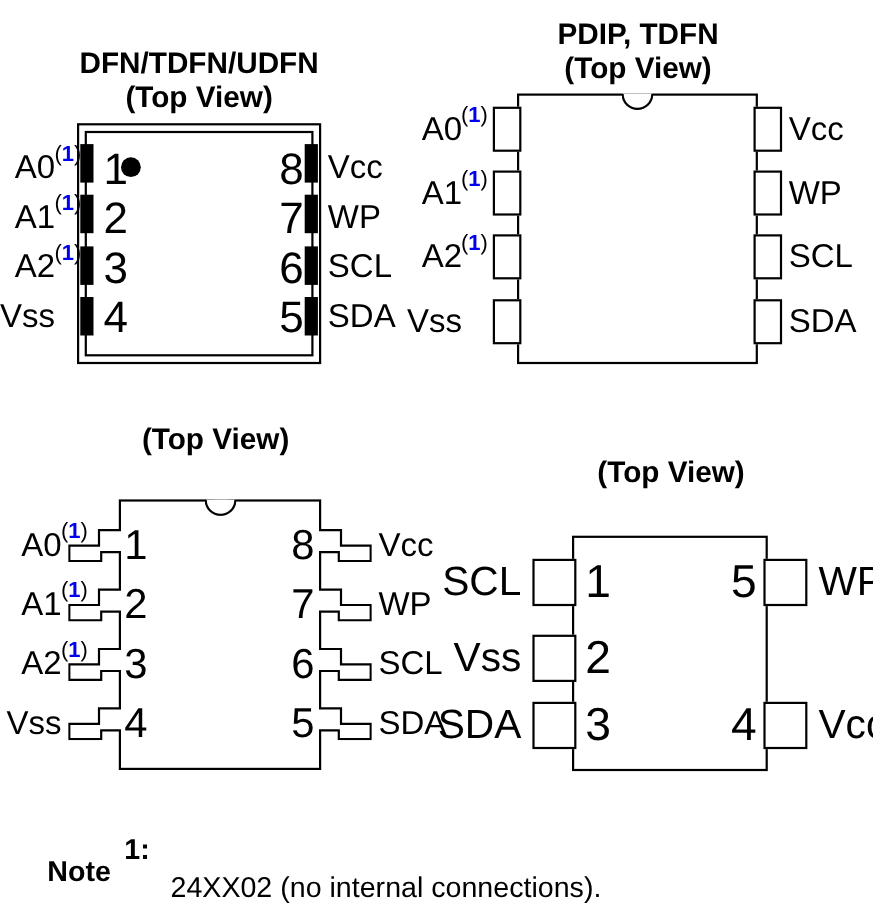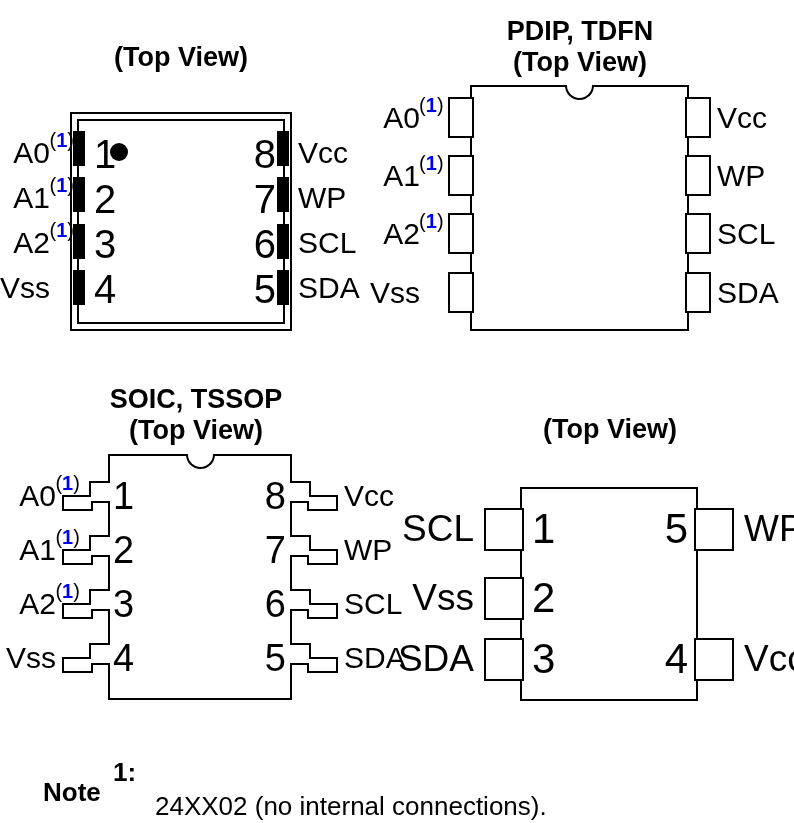--- a/index.html
+++ b/index.html
@@ -28,20 +28,21 @@
   .note-b{font-weight:bold;font-size:26px;line-height:34px;white-space:nowrap;}
   .note-t{font-size:26px;line-height:34px;white-space:nowrap;}
   .ws{word-spacing:15px;}
 </style>
 </head>
 <body>
 
 <div id="canvas">
 
   <div class="abs t" style="left:31px;top:42px;width:300px;">
+    <div>DFN/TDFN/UDFN</div>
     <div>(Top View)</div>
   </div>
 
   <div class="body-box" style="left:70px;top:112px;width:222px;height:219px;">
     <div class="body-box" style="left:5px;top:5px;right:5px;bottom:5px;"></div>
 
     <div class="pad" style="left:1px;top:17px;width:12px;height:35px;"></div>
     <div class="pad" style="left:1px;top:63px;width:12px;height:35px;"></div>
     <div class="pad" style="left:1px;top:110px;width:12px;height:35px;"></div>
     <div class="pad" style="left:1px;top:156px;width:12px;height:35px;"></div>
@@ -93,21 +94,20 @@
   <div class="abs lb r" style="left:330px;top:160px;width:90px;"><span>A1</span><span class="nr"><span>(</span><b>1</b><span>)</span></span></div>
   <div class="abs lb r" style="left:330px;top:218px;width:90px;"><span>A2</span><span class="nr"><span>(</span><b>1</b><span>)</span></span></div>
   <div class="abs lb r" style="left:330px;top:277px;width:90px;">Vss</div>
 
   <div class="abs lb" style="left:717px;top:102px;">Vcc</div>
   <div class="abs lb" style="left:717px;top:160px;">WP</div>
   <div class="abs lb" style="left:717px;top:218px;">SCL</div>
   <div class="abs lb" style="left:717px;top:277px;">SDA</div>
 
   <div class="abs t" style="left:46px;top:384px;width:300px;">
-    <div>SOIC, TSSOP</div>
     <div>(Top View)</div>
   </div>
 
   <div class="body-box" style="left:108px;top:454px;width:184px;height:246px;">
     <div class="notch" style="left:76px;top:-2px;width:29px;height:15px;"></div>
   </div>
 
   <svg class="abs" style="left:62px;top:480px;" width="48" height="31" viewBox="0 0 48 31">
       <path d="M48 2 H28 V16 H1 V30 H30 V22 H48" fill="#fff" stroke="#000" stroke-width="2"></path>
     </svg>

